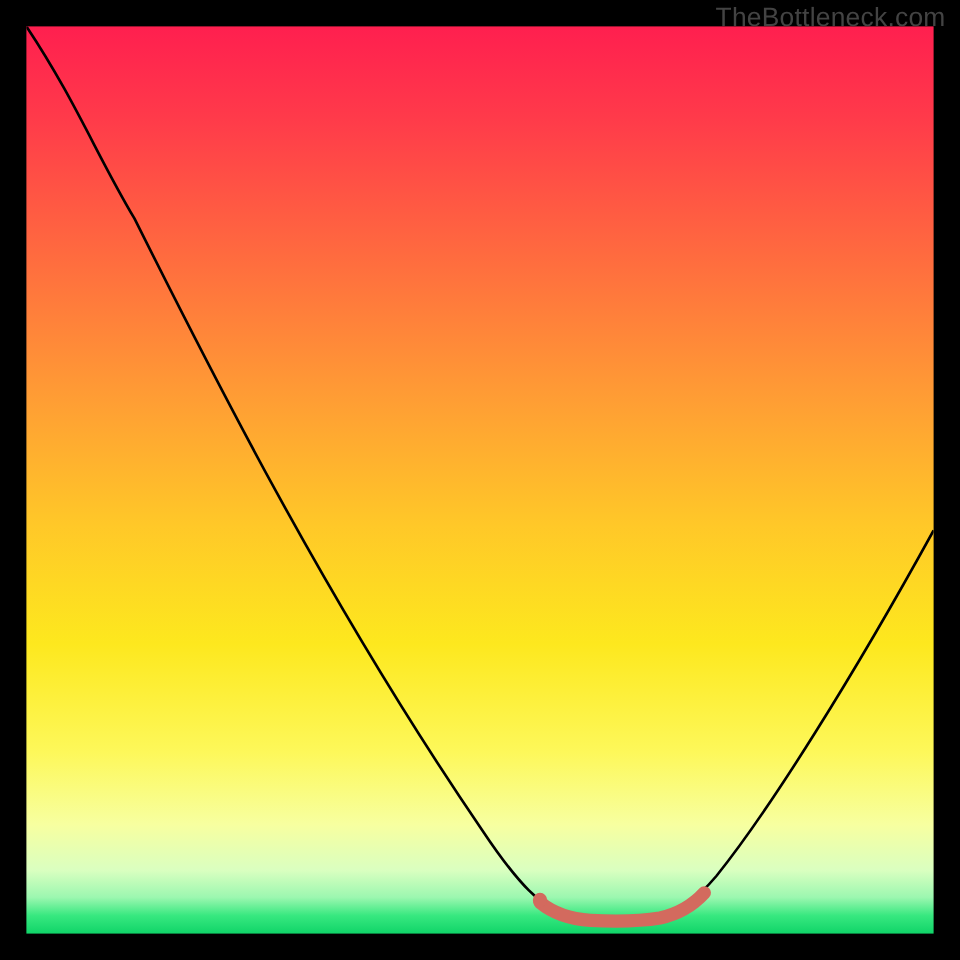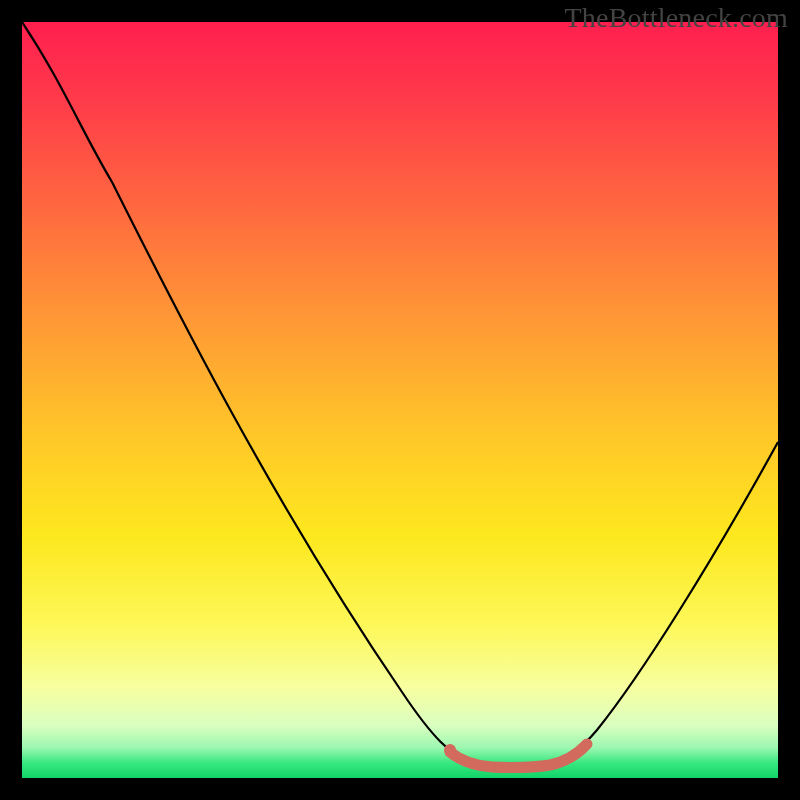--- a/index.html
+++ b/index.html
@@ -30,24 +30,23 @@
       #9cf7b0 96%,
       #38e880 98%,
       #10d468 100%
     );
   }
   .watermark {
     position: absolute;
     top: 2px;
     right: 12px;
     color: #434343;
-    font-size: 28px;
+    font-size: 22px;
     font-weight: 500;
     letter-spacing: 0.2px;
-    font-family: Liberation Serif, serif;
   }
   svg.curve {
     position: absolute;
     left: 0;
     top: 0;
     width: 756px;
     height: 756px;
   }
 </style>
 </head>

